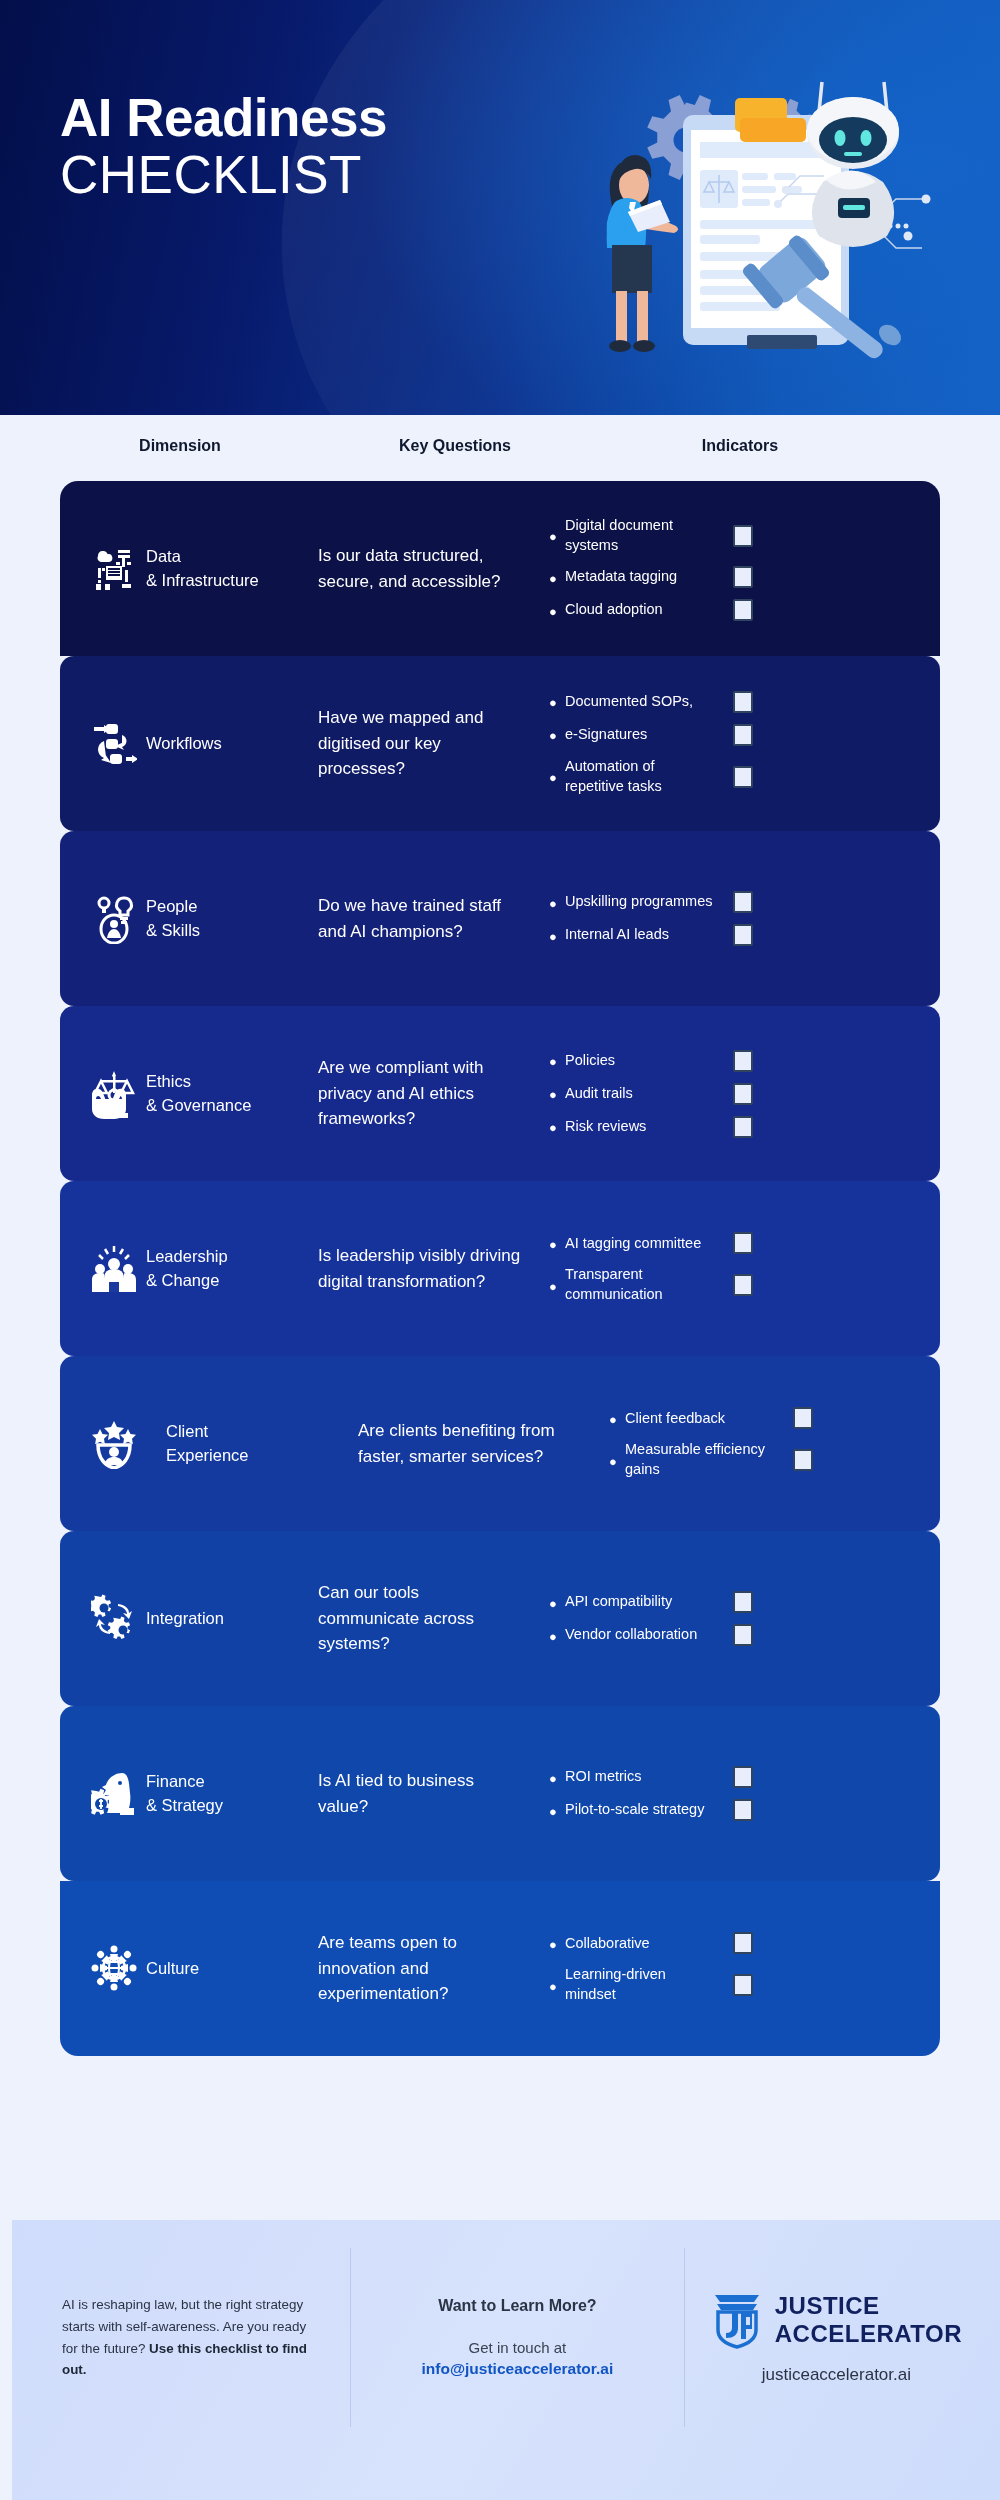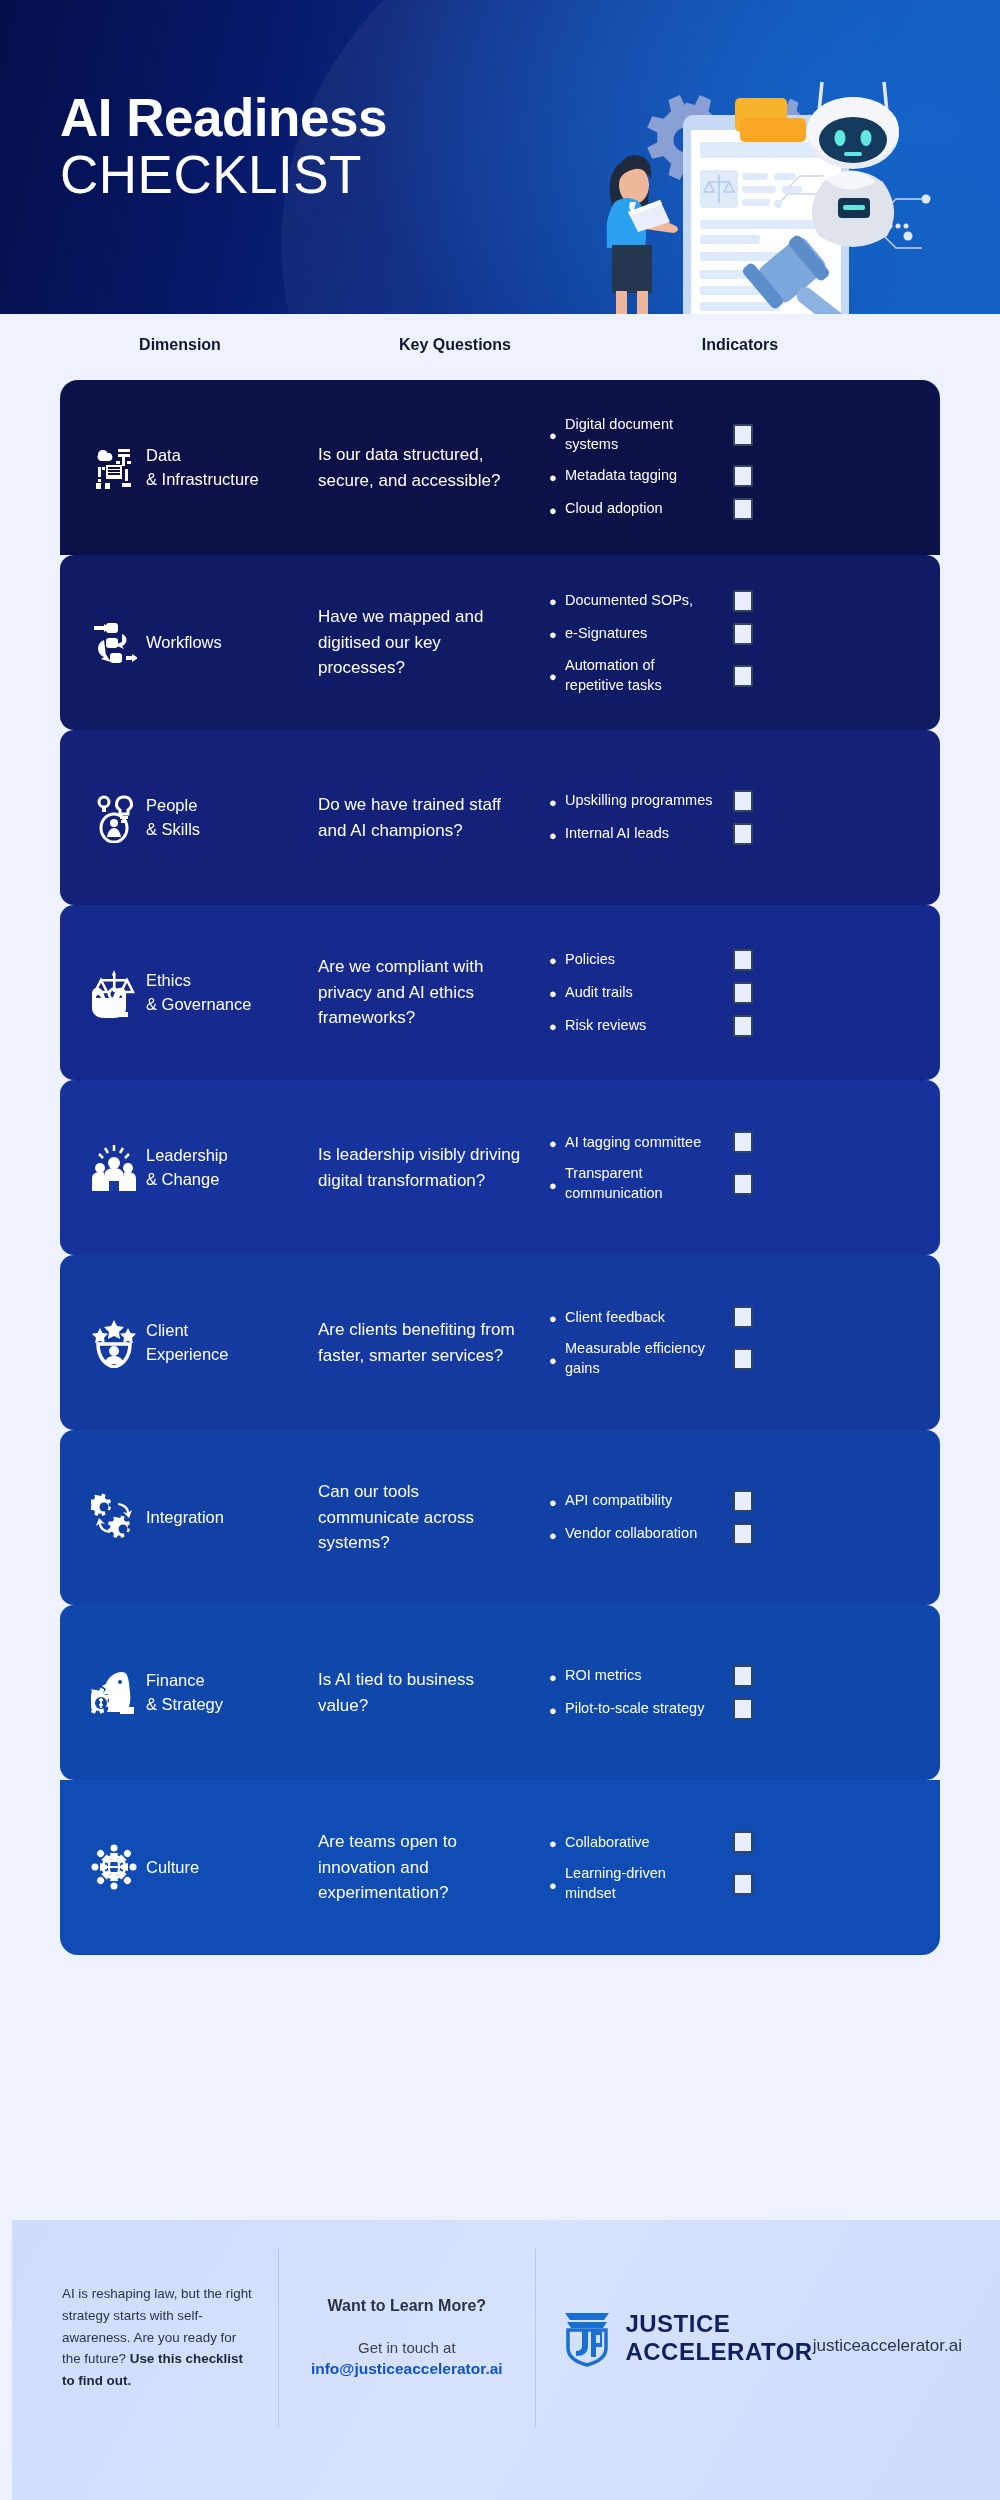--- a/index.html
+++ b/index.html
@@ -7,21 +7,21 @@
   body {
     font-family:"Liberation Sans", sans-serif;
     background:#eef2fd;
     overflow:hidden;
     position:relative;
   }
 
   
   .header{
     position:relative;
-    width:1000px; height:314px;
+    width:1000px; height:415px;
     background:
       radial-gradient(ellipse 900px 600px at 92% 40%, #1463c8 0%, rgba(20,99,200,0) 62%),
       linear-gradient(102deg,#030f4a 0%, #07196a 26%, #0b3390 54%, #1055b4 80%, #1562c6 100%);
     overflow:hidden;
   }
   .header .swoosh{
     position:absolute; right:-40px; top:-120px;
     width:760px; height:700px;
     background:linear-gradient(135deg, rgba(255,255,255,.07), rgba(255,255,255,0) 60%);
     border-radius:50% 0 0 50%;
@@ -82,21 +82,21 @@
   }
   .footer .inner{ display:flex; align-items:center; height:235px; padding:0 50px;}
   .f-col{ position:relative; }
   .f1{ width:280px; color:#2b3445; font-size:13.4px; line-height:1.62; }
   .f1 b{ font-weight:700; color:#1d2635;}
   .f-div{ width:1px; align-self:stretch; margin:28px 26px; background:#b9c8ec; }
   .f2{ width:300px; text-align:center; }
   .f2 .h{ font-size:16px; font-weight:700; color:#2b3445; }
   .f2 .s{ font-size:15px; color:#3a4252; margin-top:22px; line-height:1.5;}
   .f2 .e{ font-size:15.5px; font-weight:700; color:#1155c4; }
-  .f3{ flex:1 1 auto; display:flex; flex-direction:row; align-items:center; }
+  .f3{ flex:1 1 auto; display:flex; flex-direction:column; align-items:center; }
   .logo-row{ display:flex; align-items:center; gap:12px;}
   .logo-text{ line-height:1.0; }
   .logo-text .l1{ font-size:24px; font-weight:700; color:#11205e; letter-spacing:.5px;}
   .logo-text .l2{ font-size:24px; font-weight:700; color:#11205e; letter-spacing:.5px; margin-top:4px;}
   .site{ margin-top:16px; font-size:17px; color:#2b3445; }
 </style>
 </head>
 <body>
 
 <div class="header">
@@ -377,21 +377,21 @@
       <span class="ind-text">AI tagging committee</span>
       <span class="chk"></span>
     </div>
     <div class="ind-line">
       <span class="ind-bullet">●</span>
       <span class="ind-text">Transparent communication</span>
       <span class="chk"></span>
     </div>
         </div>
       </div>
-      <div class="row" style="background: rgb(21, 58, 159);">
+      <div class="row" style="background: rgb(21, 58, 159); gap: 20px;">
     <div class="c-icon">
       <svg width="46" height="50" viewBox="0 0 44 50" fill="#ffffff">
             <path d="M22 2l3 6 7 1-5 5 1 7-6-3-6 3 1-7-5-5 7-1z"></path>
             <path d="M8 10l2.5 5 5.5.8-4 4 .9 5.5-4.9-2.6-4.9 2.6.9-5.5-4-4 5.5-.8z"></path>
             <path d="M36 10l2.5 5 5.5.8-4 4 .9 5.5-4.9-2.6-4.9 2.6.9-5.5-4-4 5.5-.8z"></path>
             <path d="M6 26c0 13 7 21 16 23 9-2 16-10 16-23z" fill="none" stroke="#fff" stroke-width="3.5"></path>
             <circle cx="22" cy="33" r="5"></circle>
             <path d="M12 46c2-6 5-8 10-8s8 2 10 8z"></path>
           </svg>
     </div>

